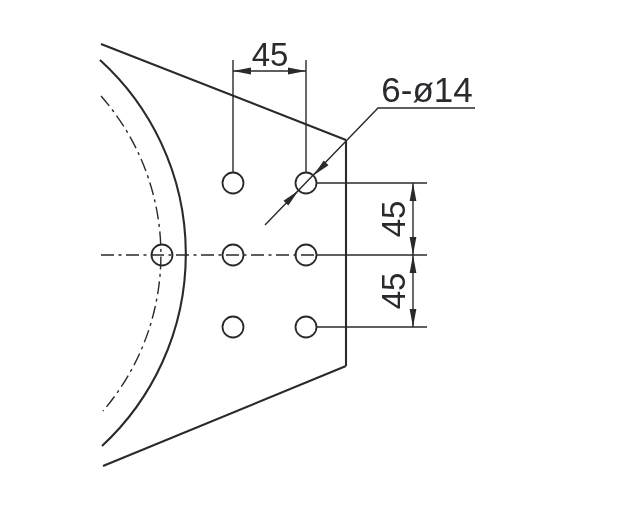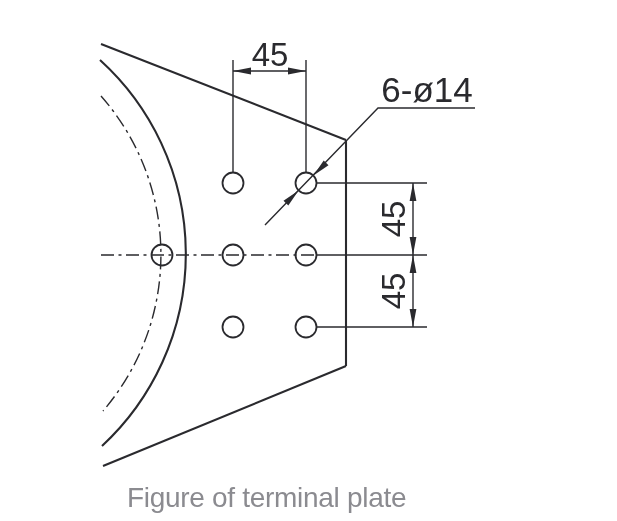--- a/index.html
+++ b/index.html
@@ -98,14 +98,13 @@
 
     <text class="dim-text" x="270" y="58" text-anchor="middle">45</text>
 
     <text class="callout-text" x="427" y="94" text-anchor="middle">6-ø14</text>
 
     <text class="dim-text" text-anchor="middle" transform="translate(405 211) rotate(-90)">45</text>
 
     <text class="dim-text" text-anchor="middle" transform="translate(405 283) rotate(-90)">45</text>
   </svg>
 
-  <div class="caption">Figure of terminal plate</div>
 </div>
 
 </body></html>

